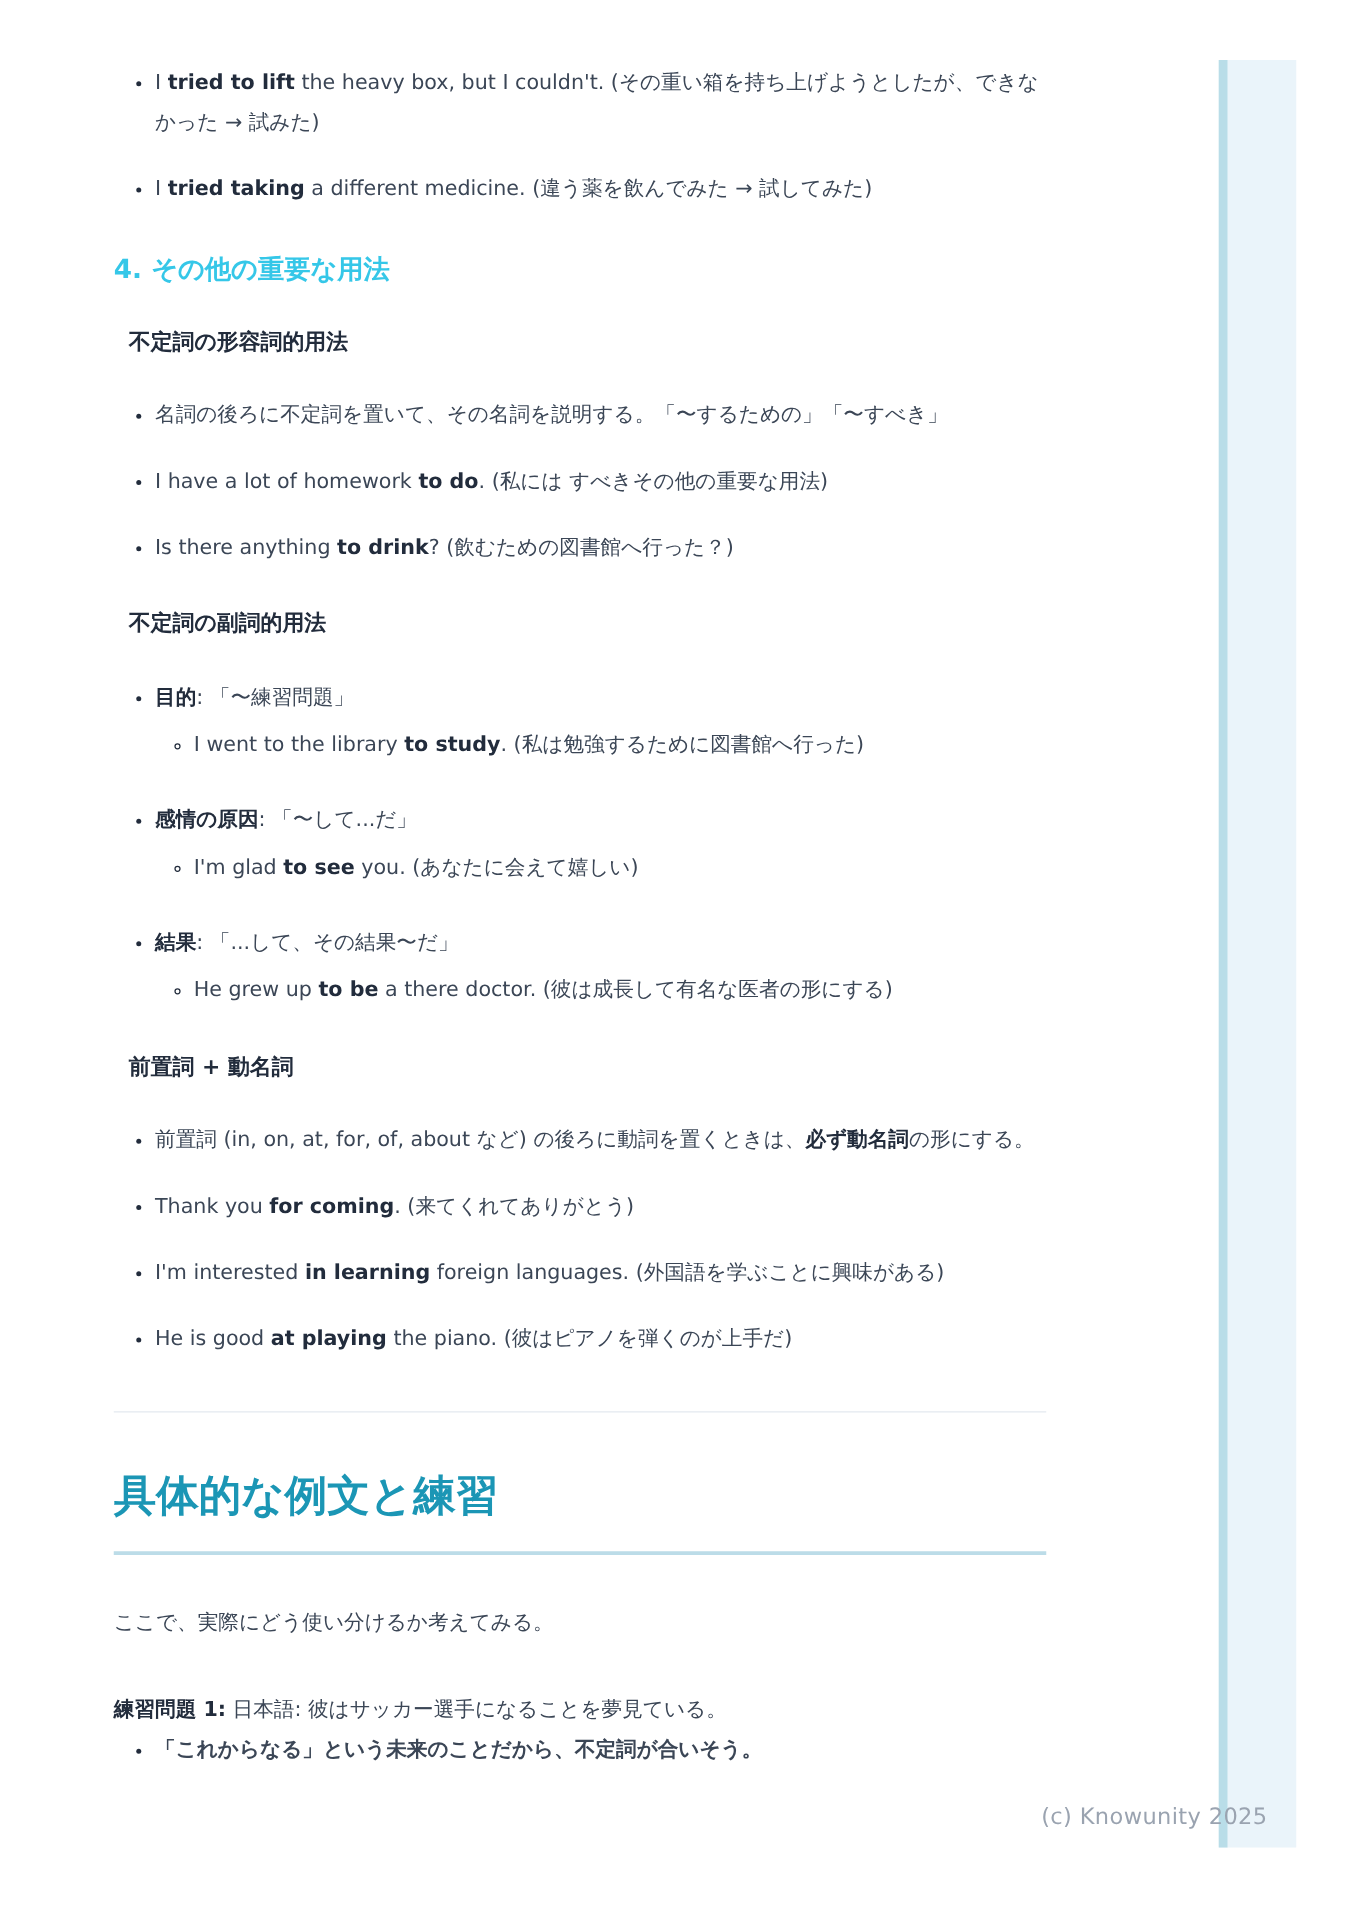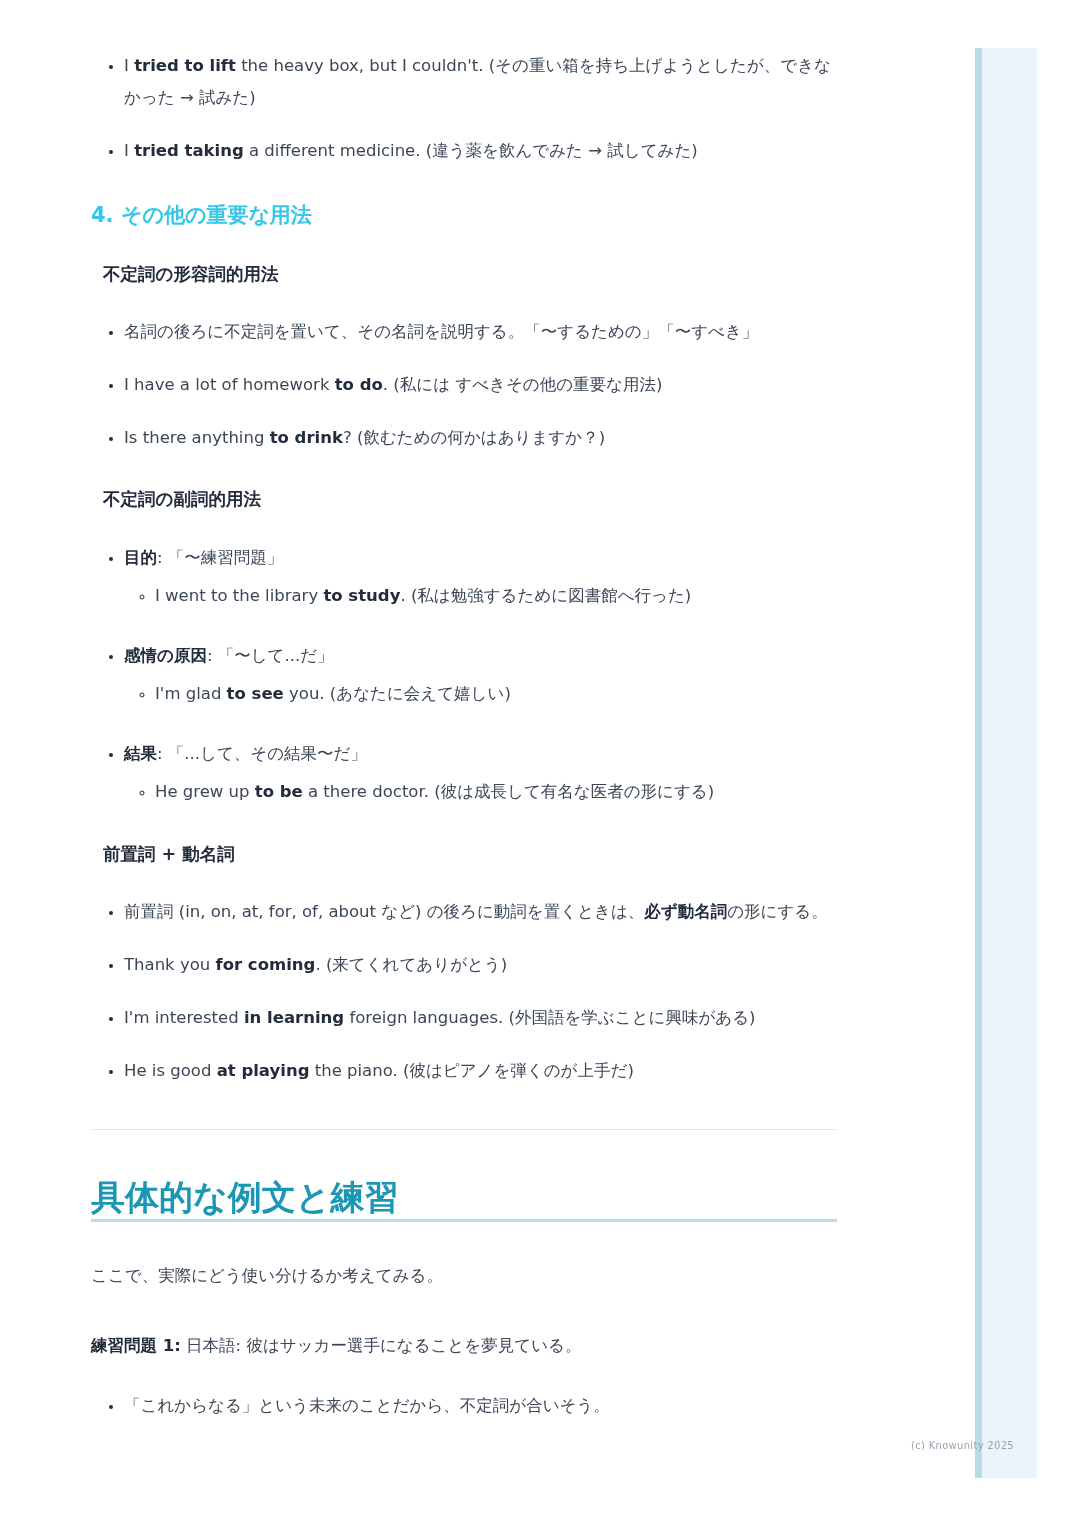--- a/index.html
+++ b/index.html
@@ -28,21 +28,21 @@
     position:absolute;
     left:975px;top:48px;
     width:62px;height:1430px;
     background:var(--strip-fill);
     border-left:7px solid var(--strip-border);
     z-index:1;
   }
   .footer{
     position:absolute;
     top:1436px;right:66px;
-    font-size:10px;
+    font-size:18px;
     color:var(--footer-gray);
     z-index:2;
     letter-spacing:.3px;
   }
   .content{
     position:absolute;
     left:91px;top:50px;
     width:746px;
     z-index:2;
   }
@@ -79,24 +79,25 @@
     border:none;
     border-top:1px solid var(--divider);
     margin:42px 0 0 0;
   }
   h1.section-teal{
     color:var(--accent-teal);
     font-size:34px;
     font-weight:700;
     line-height:1.25;
     margin:46px 0 0 0;
+    padding-bottom:22px;
     border-bottom:3px solid var(--underline);
   }
   p.body-line{margin:38px 0 0 0;}
-  ul.bullets.last{margin-top:28px;}
+  ul.bullets.last{font-weight:bold;}
 </style>
 </head>
 <body>
 
 <div class="side-strip"></div>
 
 <div class="footer">(c) Knowunity 2025</div>
 
 <div class="content">
 
@@ -105,21 +106,21 @@
     <li><span>I </span><span class="b">tried taking</span><span> a different medicine. (違う薬を</span><span class="i">飲んでみた</span><span> → 試してみた)</span></li>
   </ul>
 
   <h3 class="section-cyan">4. その他の重要な用法</h3>
 
   <p class="subhead">不定詞の形容詞的用法</p>
 
   <ul class="bullets">
     <li><span>名詞の後ろに不定詞を置いて、その名詞を説明する。「〜するための」「〜すべき」</span></li>
     <li><span>I have a lot of homework </span><span class="b">to do</span><span>. (私には </span><span class="i">すべき</span><span>その他の重要な用法)</span></li>
-    <li><span>Is there anything </span><span class="b">to drink</span><span>? (</span><span class="i">飲むための</span><span>何かはありますか？)</span></li>
+    <li><span>Is there anything </span><span class="b">to drink</span><span>? (</span><span class="i">飲むための</span><span>図書館へ行った？)</span></li>
   </ul>
 
   <p class="subhead">不定詞の副詞的用法</p>
 
   <ul class="bullets grouped">
     <li>
       <span><span class="b">目的</span><span>: 「〜練習問題」</span></span>
       <ul class="sub">
         <li><span>I went to the library </span><span class="b">to study</span><span>. (私は</span><span class="i">勉強するために</span><span>図書館へ行った)</span></li>
       </ul>

